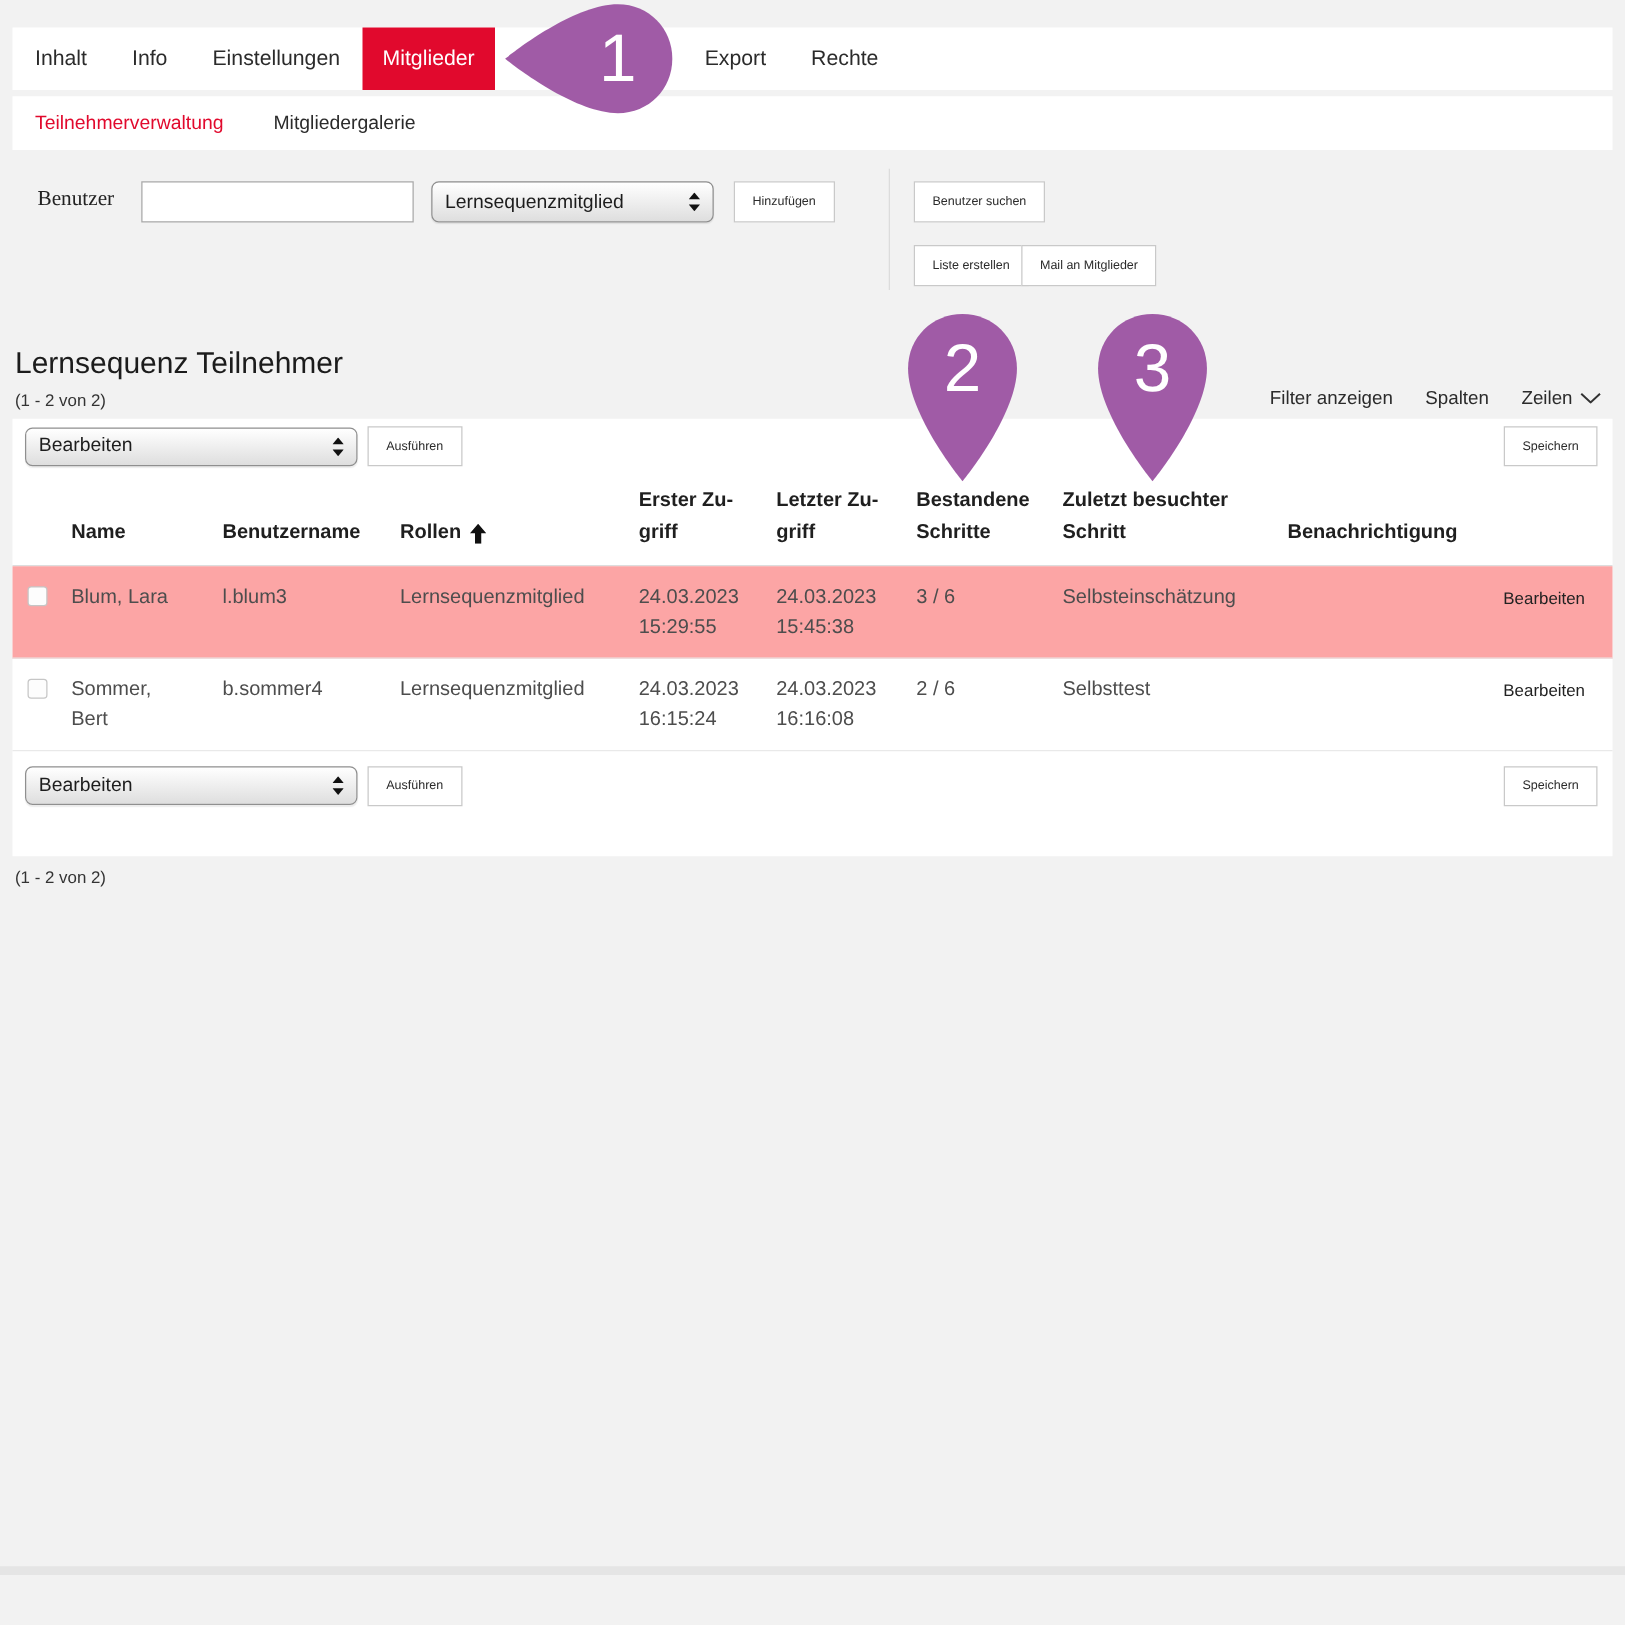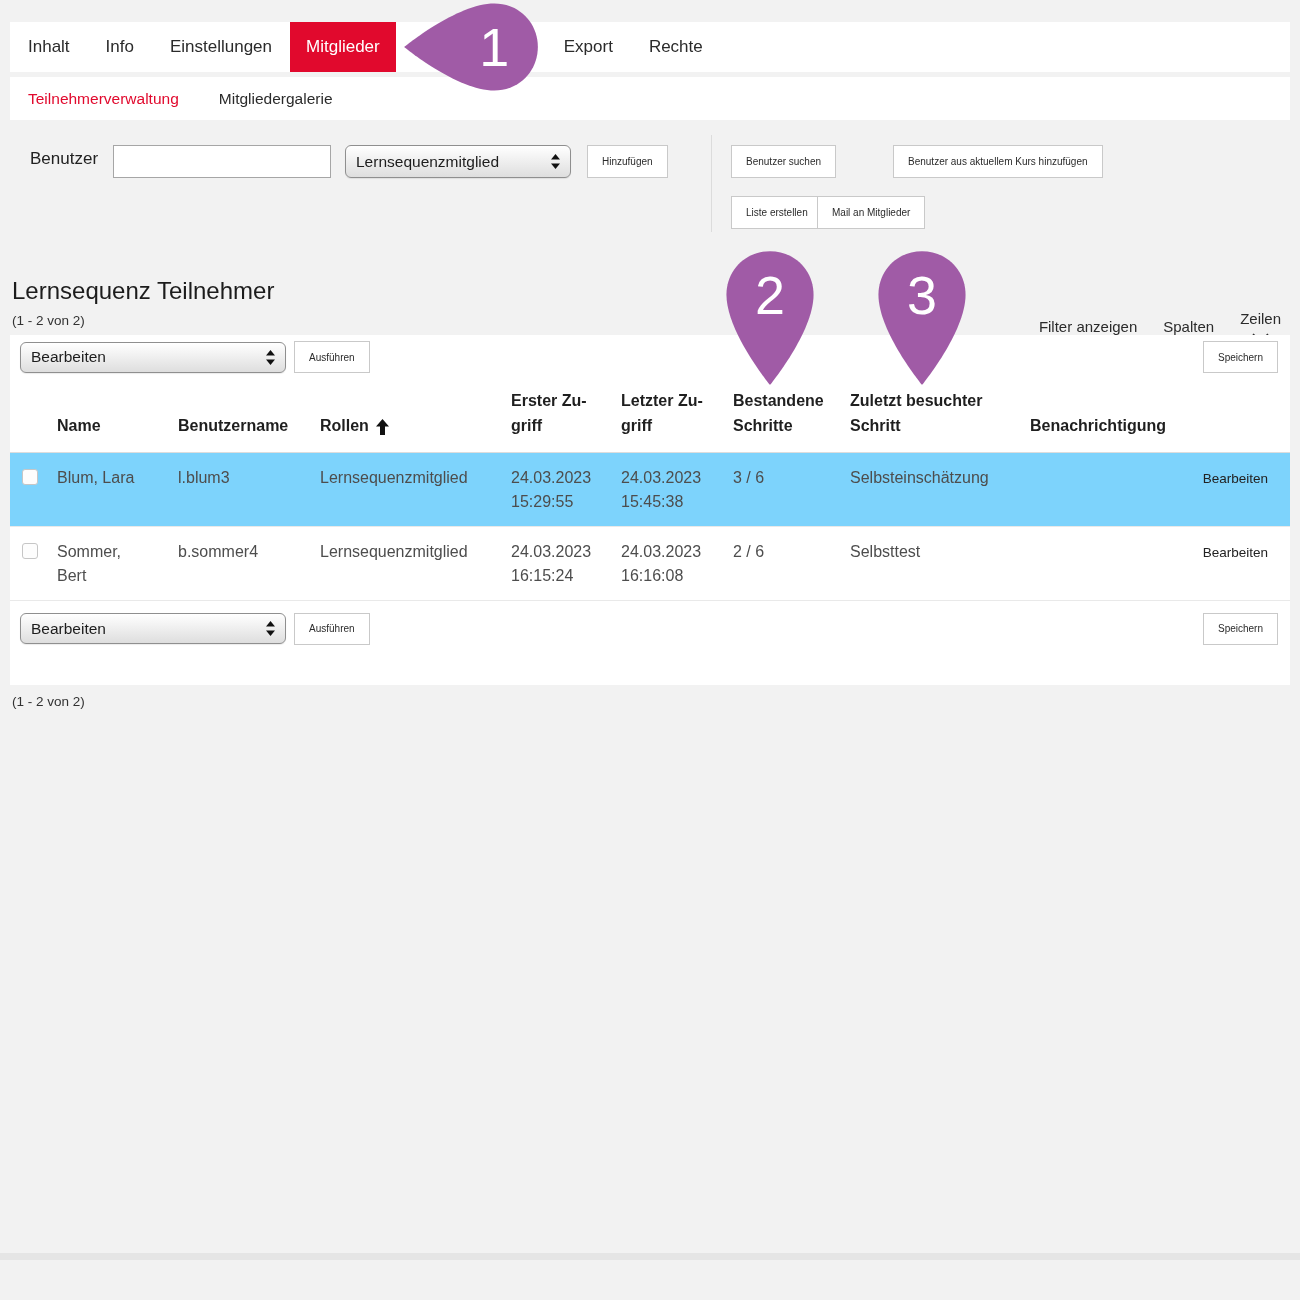--- a/index.html
+++ b/index.html
@@ -29,21 +29,21 @@
 
   .subnav {
     position:absolute; left:10px; right:10px; top:77px; height:43px;
     background:#fff; display:flex; align-items:center;
   }
   .subnav-item { padding:0 0 0 18px; font-size:15.5px; color:#2b2b2b; cursor:pointer; }
   .subnav-item.active { color:#e1092d; }
   .subnav-item + .subnav-item { margin-left:22px; }
 
   
-  .form-label { position:absolute; left:30px; top:149px; font-size:17px; color:#222; }
+  .form-label { position:absolute; left:30px; top:149px; font-size:17px; color:#222;font-family:Liberation Serif, serif; }
   .text-input {
     position:absolute; left:113px; top:145px; width:218px; height:33px;
     border:1px solid #a6a6a6; background:#fff; font-size:15px; padding:0 8px;
     font-family:"Liberation Sans", sans-serif;
   }
   .sel {
     display:flex; align-items:center; justify-content:space-between;
     background:linear-gradient(#ffffff,#dedede);
     border:1px solid #8f8f8f; border-radius:6px;
     font-size:15.5px; color:#1d1d1d; padding:0 10px; cursor:pointer;
@@ -63,21 +63,21 @@
   .btn-mail    { position:absolute; left:817px; top:196px; }
 
   
   .section-title { position:absolute; left:12px; top:277px; font-size:24px; color:#1c1c1c; font-weight:400; }
   .count-top { position:absolute; left:12px; top:313px; font-size:13.5px; color:#333; }
   .table-controls {
     position:absolute; right:19px; top:310px; display:flex; gap:26px; align-items:center;
     font-size:15px; color:#2b2b2b;
   }
   .table-controls span { cursor:pointer; }
-  .ctrl-zeilen { display:flex; align-items:center; gap:6px;flex-direction:column; }
+  .ctrl-zeilen { display:flex; align-items:center; gap:6px; }
 
   
   .panel {
     position:absolute; left:10px; right:10px; top:335px; height:350px;
     background:#fff;
   }
   .panel-toolbar {
     display:flex; align-items:center; padding:6px 12px 6px 10px; height:44px;
   }
   .sel-action { width:266px; height:31px; }
@@ -90,21 +90,21 @@
     padding:0 22px 0 12px;
     align-items:start;
   }
   .header-row {
     align-items:end; padding-top:10px; padding-bottom:13px;
     border-bottom:1px solid #dddddd; min-height:71px;
   }
   .hcell { font-size:16px; font-weight:bold; color:#1f1f1f; white-space:pre-line; line-height:1.55; }
   .hcell.sortable { display:flex; align-items:flex-end; gap:7px; }
   .data-row { min-height:74px; padding-top:13px; font-size:16px; color:#4d4d4d; line-height:1.55; border-bottom:1px solid #e9e9e9; }
-  .data-row.odd { background:#7dd3fc; }
+  .data-row.odd { background:#fca5a5; }
   .cell-name { padding-right:30px; }
   .cell-action { text-align:right; font-size:13.5px; color:#222; padding-top:3px; }
   .cell-action span { cursor:pointer; }
   .checkbox {
     display:inline-block; width:16px; height:16px; margin-top:3px;
     border:1px solid #c6c6c6; border-radius:3px; background:#fdfdfd; cursor:pointer;
   }
   .select-all-row { min-height:41px; padding-top:11px; font-size:16px; color:#4d4d4d; }
   .select-all-row .checkbox { margin-top:1px; }
   .count-bottom { position:absolute; left:12px; top:694px; font-size:13.5px; color:#333; }
@@ -144,21 +144,20 @@
     <svg width="9" height="15" viewBox="0 0 9 15">
       <path d="M4.5 0 L9 5.4 H0 Z" fill="#111"></path>
         <path d="M0 9.6 H9 L4.5 15 Z" fill="#111"></path>
     </svg>
   </div>
   <button class="btn btn-hinzufuegen">Hinzufügen</button>
 
   <div class="form-divider"></div>
 
   <button class="btn btn-suchen">Benutzer suchen</button>
-  <button class="btn btn-kurs">Benutzer aus aktuellem Kurs hinzufügen</button>
   <button class="btn btn-liste">Liste erstellen</button>
   <button class="btn btn-mail">Mail an Mitglieder</button>
 
   <div class="section-title">Lernsequenz Teilnehmer</div>
   <div class="count-top">(1 - 2 von 2)</div>
   <div class="table-controls">
     <span>Filter anzeigen</span>
     <span>Spalten</span>
     <span class="ctrl-zeilen">
       <span>Zeilen</span>

